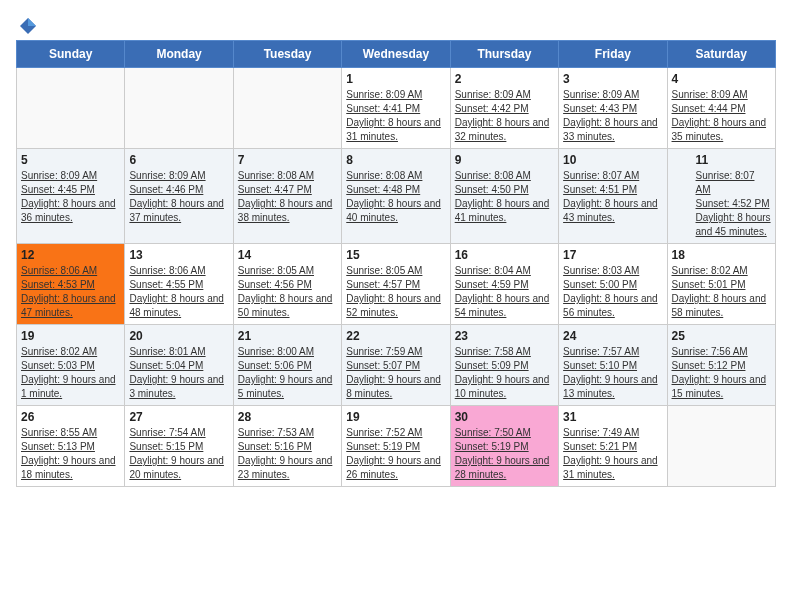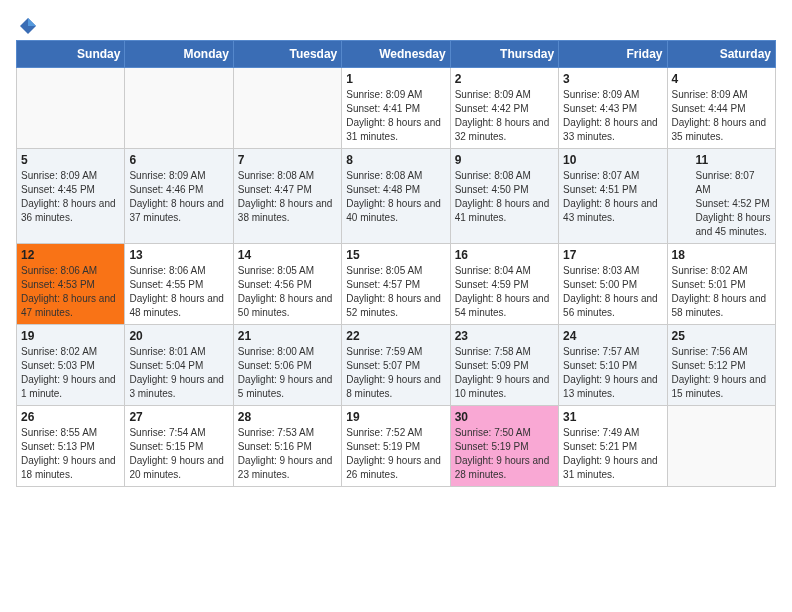--- a/index.html
+++ b/index.html
@@ -55,21 +55,21 @@
     }
     .calendar {
       width: 100%;
       border-collapse: collapse;
       font-size: 11px;
     }
     .calendar th {
       background-color: #3a6db5;
       color: #fff;
       padding: 6px 4px;
-      text-align: right;
+      text-align: center;
       font-size: 12px;
       font-weight: bold;
       border: 1px solid #5588cc;
     }
     .calendar td {
       border: 1px solid #ccc;
       vertical-align: top;
       padding: 4px;
       width: 108px;
       min-height: 80px;
@@ -81,20 +81,21 @@
     .day-number {
       font-weight: bold;
       font-size: 12px;
       margin-bottom: 2px;
       color: #222;
     }
     .day-info {
       font-size: 10px;
       color: #333;
       line-height: 1.4;
+      text-decoration: underline;
     }
     .empty-cell {
       background: #f9f9f9 !important;
     }
   </style>
 </head>
 <body>
 
 <div class="header">
   <div class="logo-area">

